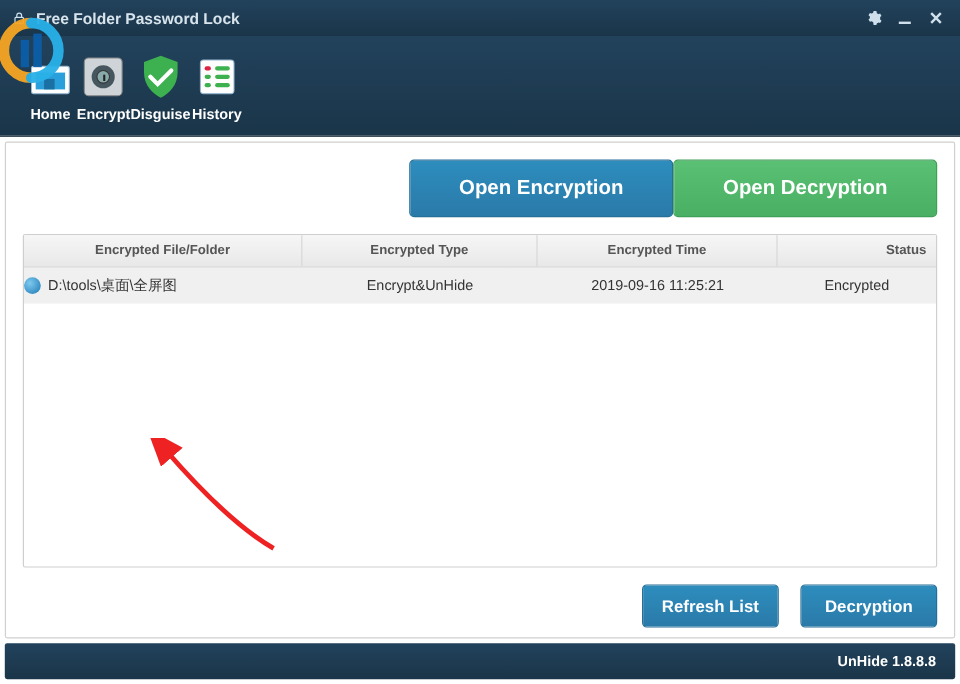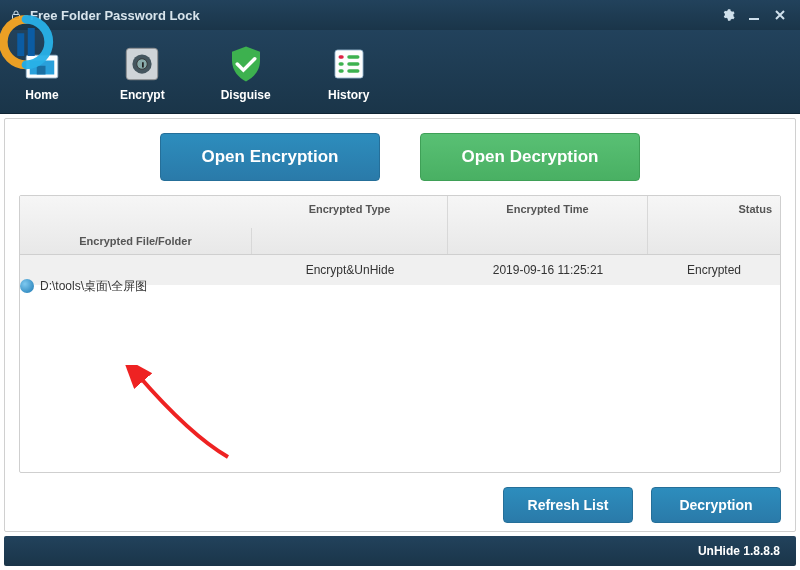--- a/index.html
+++ b/index.html
@@ -3,50 +3,50 @@
   <meta charset="utf-8">
   <style>
     * { margin: 0; padding: 0; box-sizing: border-box; }
     body { font-family: "Segoe UI", Tahoma, Arial, sans-serif; background: #fff; width: 800px; height: 570px; overflow: hidden; position: relative; }
 
     .titlebar { background: linear-gradient(to bottom, #22425c, #1a3549); height: 30px; display: flex; align-items: center; padding: 4px 10px; color: #d8e4ec; font-size: 13px; font-weight: bold; }
     .titlebar .lock-mini { width: 12px; height: 14px; margin-right: 8px; }
     .titlebar .spacer { flex: 1; }
     .titlebar .win-btn { width: 20px; height: 20px; display: inline-flex; align-items: center; justify-content: center; color: #cfe0ec; margin-left: 6px; cursor: pointer; font-size: 14px; }
 
-    .toolbar { background: linear-gradient(to bottom, #22425c, #1a3549); height: 84px; display: flex; align-items: center; padding: 6px 20px 6px 20px; gap: 56px; border-bottom: 1px solid #0f2433; }
+    .toolbar { background: linear-gradient(to bottom, #22425c, #1a3549); height: 84px; display: flex; align-items: center; padding: 6px 20px 6px 20px; border-bottom: 1px solid #0f2433; }
     .tool-item { display: flex; flex-direction: column; align-items: center; color: #fff; font-size: 12px; cursor: pointer; }
     .tool-item.active .tool-label { color: #fff; }
     .tool-icon-wrap { width: 44px; height: 44px; display: flex; align-items: center; justify-content: center; margin-bottom: 2px; }
     .tool-label { font-weight: bold; font-size: 12px; }
 
     .workspace { position: relative; background: #fff; border: 1px solid #d0d0d0; margin: 4px; border-radius: 2px; height: calc(100% - 30px - 84px - 34px - 8px); padding: 14px; }
 
-    .btn-row { display: flex; justify-content: center; gap: 40px; margin-bottom: 14px; }
+    .btn-row { display: flex; justify-content: flex-end; margin-bottom: 14px; }
     .big-btn { color: #fff; font-weight: bold; font-size: 17px; width: 220px; height: 48px; border-radius: 4px; display: inline-flex; align-items: center; justify-content: center; cursor: pointer; border: none; }
     .btn-blue { background: linear-gradient(to bottom, #2d8dbd, #2a7aa9); border: 1px solid #256f99; }
     .btn-green { background: linear-gradient(to bottom, #59c074, #49b063); border: 1px solid #3fa057; }
 
     .grid { border: 1px solid #cfcfcf; border-radius: 2px; height: 278px; display: flex; flex-direction: column; background: #fff; }
     .grid-head { display: flex; background: linear-gradient(to bottom, #f6f6f6, #e8e8e8); border-bottom: 1px solid #cfcfcf; }
     .gh-cell { font-size: 11px; font-weight: bold; color: #555; padding: 7px 8px; text-align: center; border-right: 1px solid #d8d8d8; }
     .gh-cell:last-child { border-right: none; text-align: right; }
-    .col-path { flex: 0 0 232px; margin-top: 32px; }
+    .col-path { flex: 0 0 232px; }
     .col-type { flex: 0 0 196px; }
     .col-time { flex: 0 0 200px; }
     .col-status { flex: 1; }
 
     .grid-body { flex: 1; overflow: auto; }
     .grid-row { display: flex; height: 30px; align-items: center; }
     .grid-row.selected { background: #f0f0f0; }
     .gr-cell { font-size: 12px; color: #333; padding: 0 0; text-align: center; white-space: nowrap; overflow: hidden; text-overflow: ellipsis; }
     .gr-cell.path { text-align: left; display: flex; align-items: center; gap: 6px; }
 
     .bottom-btns { display: flex; justify-content: flex-end; gap: 18px; margin-top: 14px; }
-    .small-btn { background: linear-gradient(to bottom, #2d8dbd, #2a7aa9); color: #fff; font-weight: bold; font-size: 14px; width: 130px; height: 36px; border: 1px solid #256f99; border-radius: 4px; display: inline-flex; align-items: center; justify-content: center; cursor: pointer; }
+    .small-btn { background: linear-gradient(to bottom, #2d8dbd, #2a7aa9); color: #fff; font-weight: bold; font-size: 14px; width: 114px; height: 36px; border: 1px solid #256f99; border-radius: 4px; display: inline-flex; align-items: center; justify-content: center; cursor: pointer; }
 
     .statusbar { background: linear-gradient(to bottom, #22425c, #1a3549); height: 30px; display: flex; align-items: center; justify-content: flex-end; padding: 0 16px; color: #fff; font-size: 12px; font-weight: bold; margin: 0 4px 4px 4px; border-radius: 2px; }
 
     
     .watermark { position: absolute; left: -2px; top: 14px; display: flex; align-items: center; opacity: 0.95; pointer-events: none; }
     .wm-text { font-family: "SimHei", sans-serif; font-size: 26px; color: #28b1e8; font-weight: bold; letter-spacing: 1px; text-shadow: 0 0 4px rgba(255,255,255,0.6); }
 
     
     .red-arrow { position: absolute; left: 115px; top: 246px; pointer-events: none; }
 

